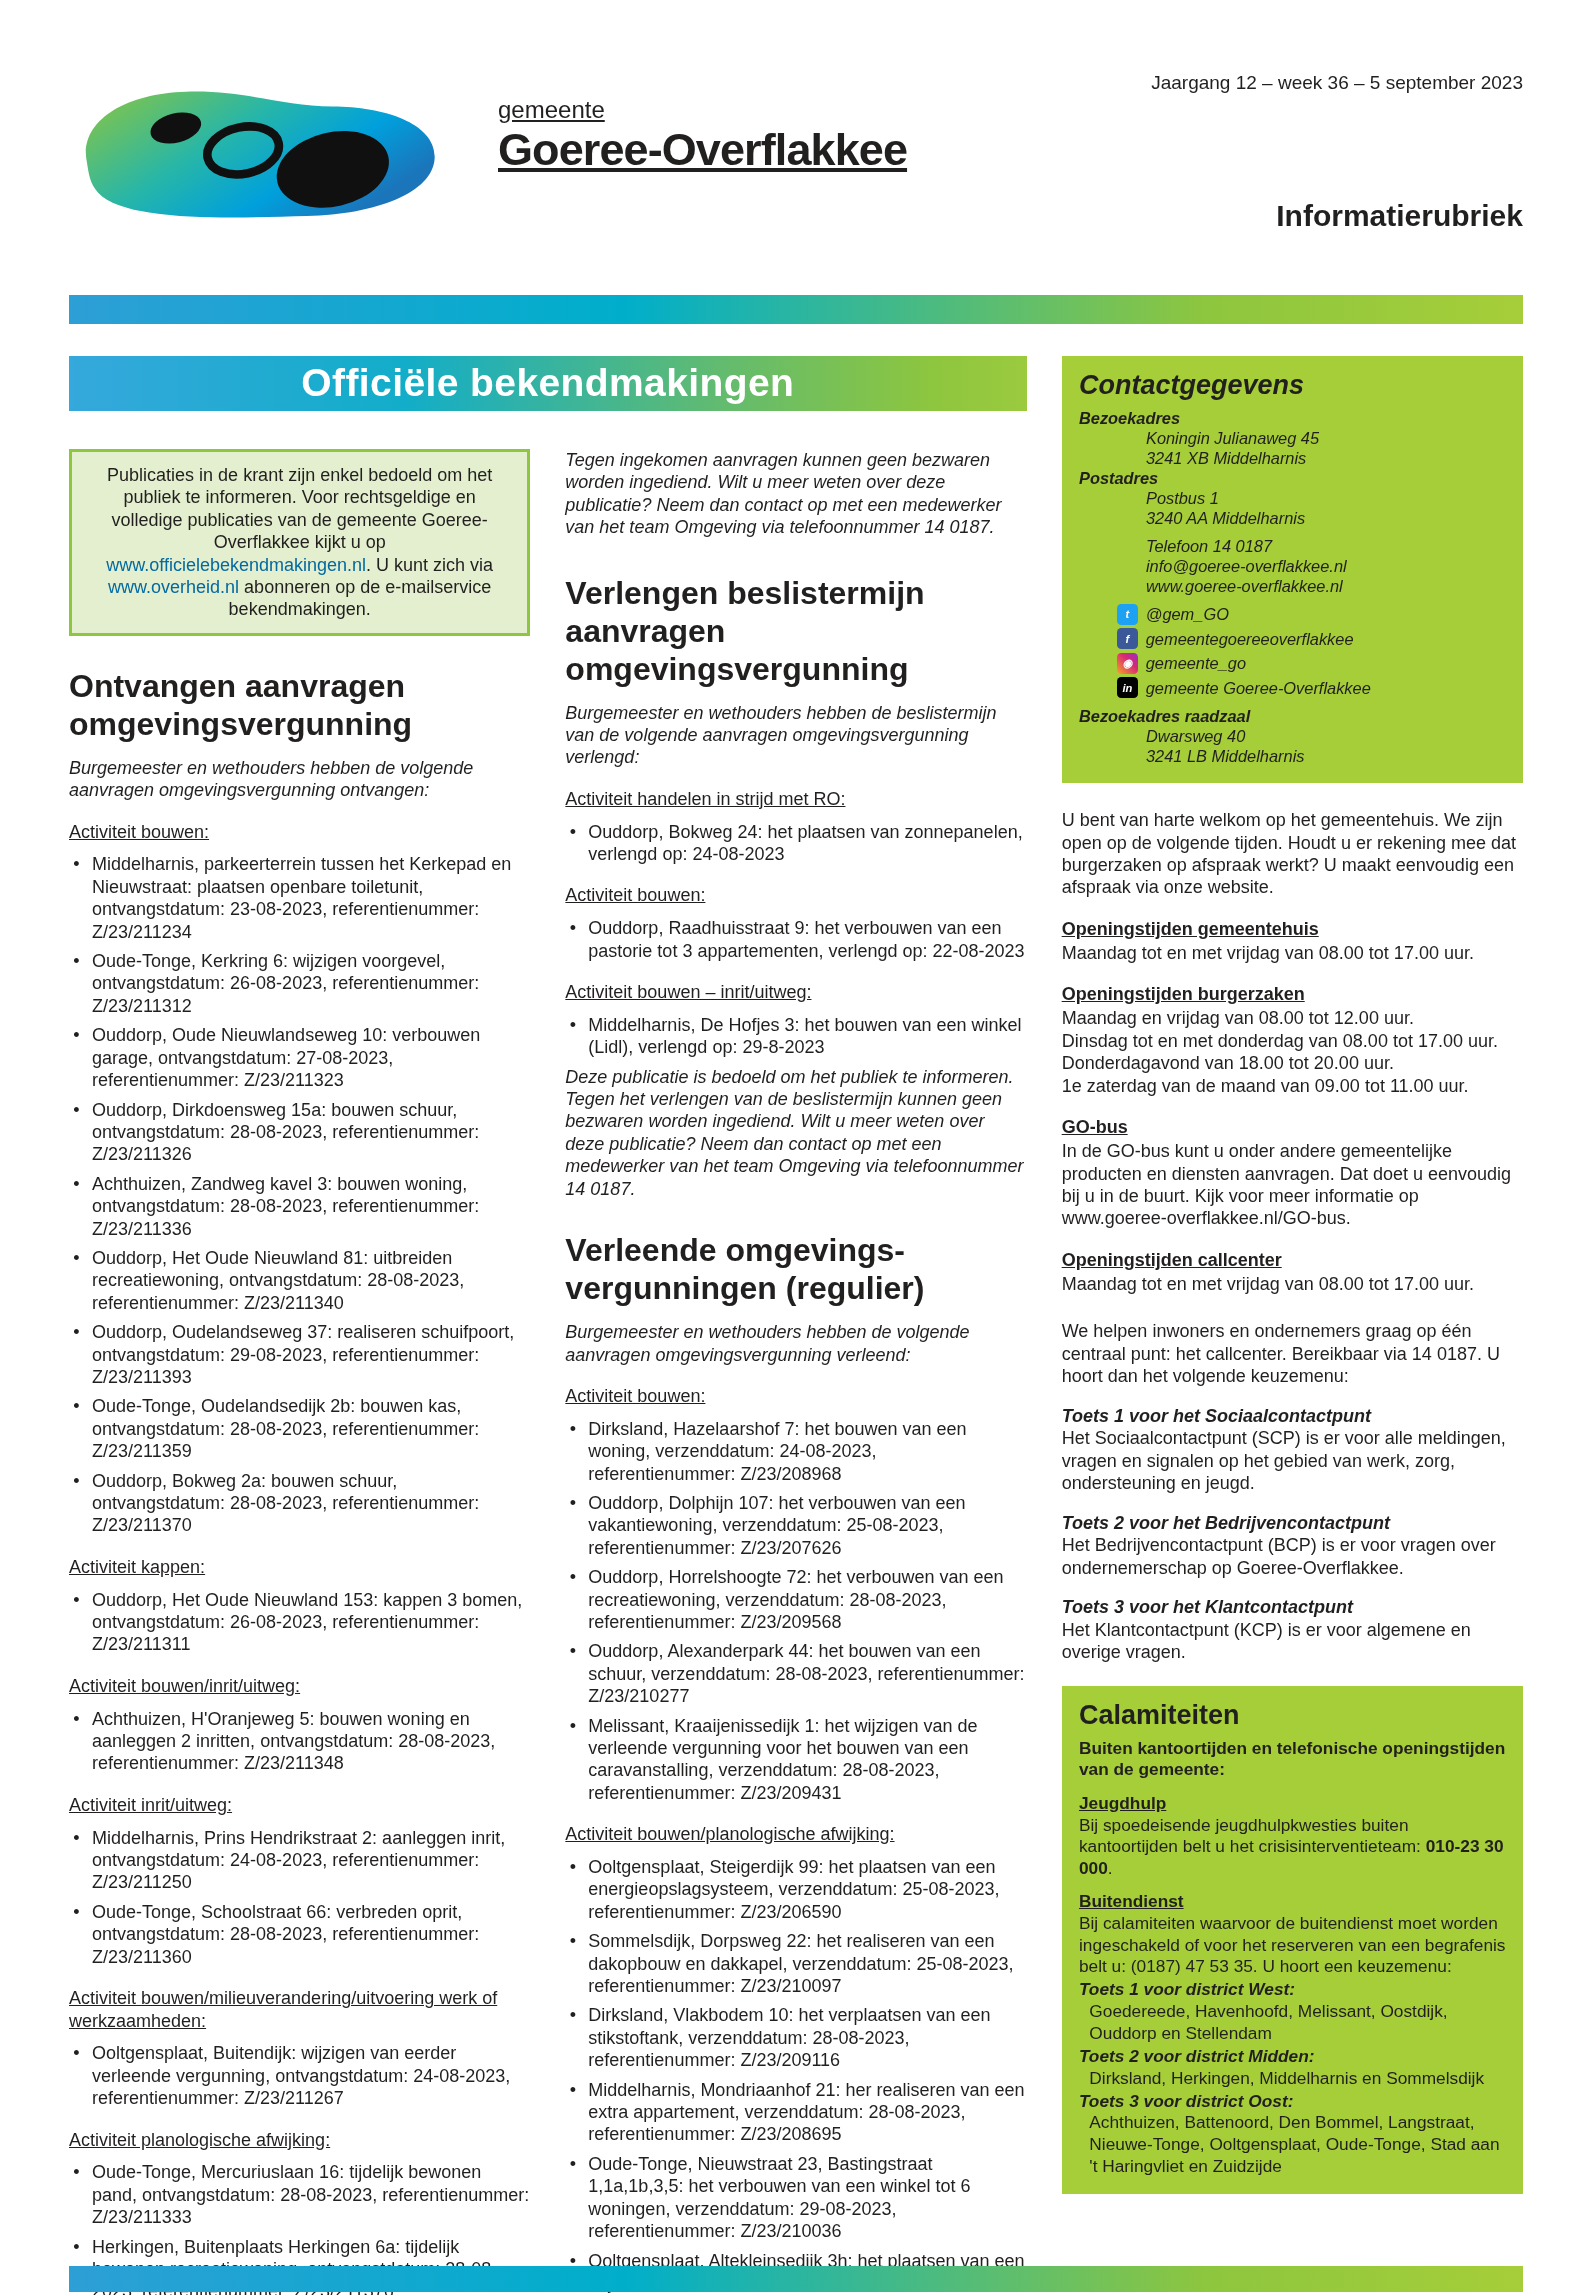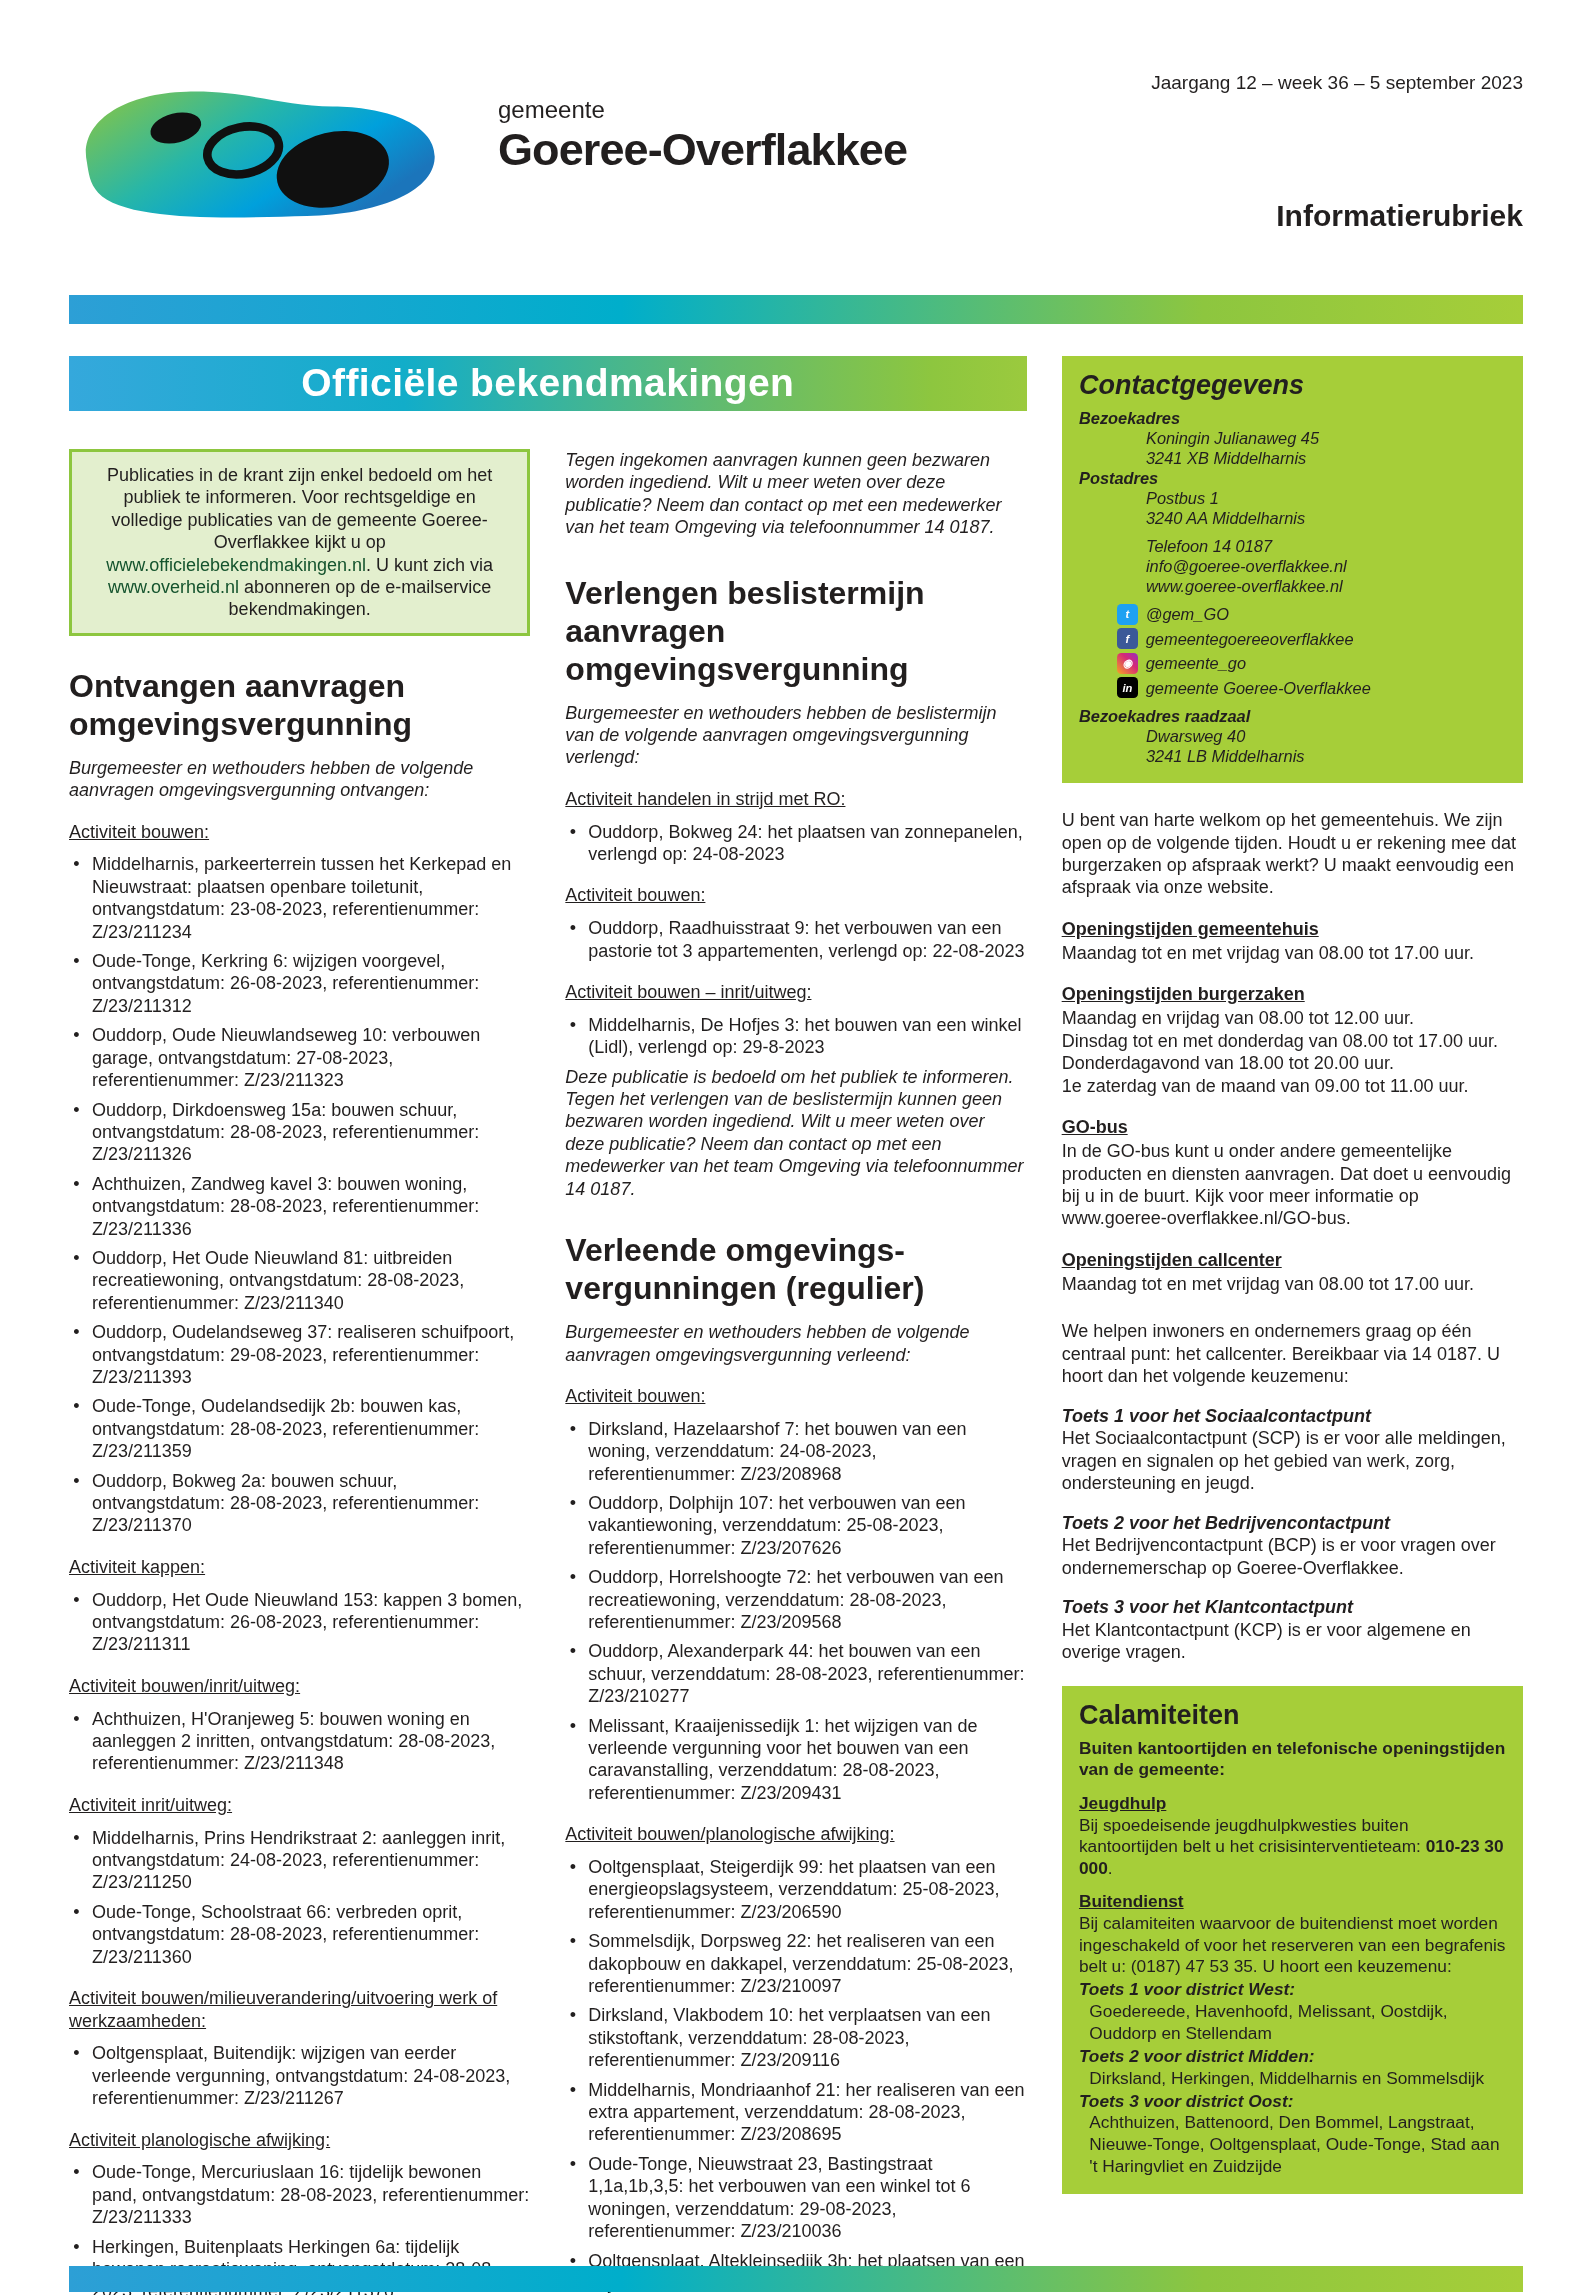--- a/index.html
+++ b/index.html
@@ -1,21 +1,21 @@
 <!DOCTYPE html>
 <html style="font-size:14px"><head>
 <meta charset="utf-8">
 <style>
   html,body{margin:0;padding:0;}
   .page{position:relative;width:1592px;height:2295px;background:#fff;overflow:hidden;
         font-family:"Liberation Sans",sans-serif;color:#221f1f;font-size:18px;line-height:22.4px;}
   
   .masthead{position:absolute;top:0;left:69px;right:69px;height:295px;}
   .logo{position:absolute;left:5.2px;top:76px;width:371px;height:160px;}
-  .brand{position:absolute;left:429px;top:97px;}
+  .brand{position:absolute;left:429px;top:97px;text-decoration:underline;}
   .brand-top{font-size:24px;line-height:26px;}
   .brand-name{font-size:45px;line-height:54px;font-weight:700;letter-spacing:-0.9px;}
   .issue{position:absolute;right:0;top:72px;font-size:19px;}
   .rubric{position:absolute;right:0;top:205px;font-size:30px;font-weight:700;}
   
   .gradbar{position:absolute;left:69px;right:69px;height:29px;
            background:linear-gradient(90deg,#2d9fd6 0%,#00aecb 38%,#8dc63f 78%,#a6ce39 100%);}
   .topbar{top:295px;}
   .bottombar{top:2266px;height:26px;}
   
@@ -23,21 +23,21 @@
            grid-template-columns:1fr 1fr 1fr;column-gap:35px;grid-template-rows:auto 1fr;}
   .banner{grid-column:1/3;grid-row:1;height:55px;margin-bottom:38px;
           background:linear-gradient(90deg,#35a8dc 0%,#12adc9 35%,#62bb6f 68%,#8dc63f 90%,#9bca3e 100%);
           display:flex;align-items:center;justify-content:center;color:#fff;
           font-size:39px;font-weight:700;letter-spacing:0.4px;}
   .col-left{grid-column:1;grid-row:2;}
   .col-mid{grid-column:2;grid-row:2;}
   .col-right{grid-column:3;grid-row:1/3;}
   
   .notice{border:3.5px solid #8dc63f;background:#e3efce;padding:12px 15.5px;text-align:center;}
-  .lnk{color:#14532d;text-decoration:none;cursor:pointer;}
+  .lnk{color:#0369a1;text-decoration:none;cursor:pointer;}
   .sec-h{font-size:32px;line-height:38px;font-weight:700;margin:31px 0 14px;}
   .sec-h.tight{margin-top:35px;}
   .lede{font-style:italic;margin:0 0 5.2px;}
   .act{text-decoration:underline;margin:19px 0 10.4px;}
   .item{position:relative;padding-left:23px;margin:0 0 7px;}
   .item::before{content:"\2022";position:absolute;left:4.3px;top:0;}
   .note{font-style:italic;margin-top:3px;}
   
   .greenbox{background:#a6ce39;padding:14px 17.3px 17.3px;}
   .greenbox h2{font-size:27px;line-height:31px;font-weight:700;margin:0 0 7px;}

